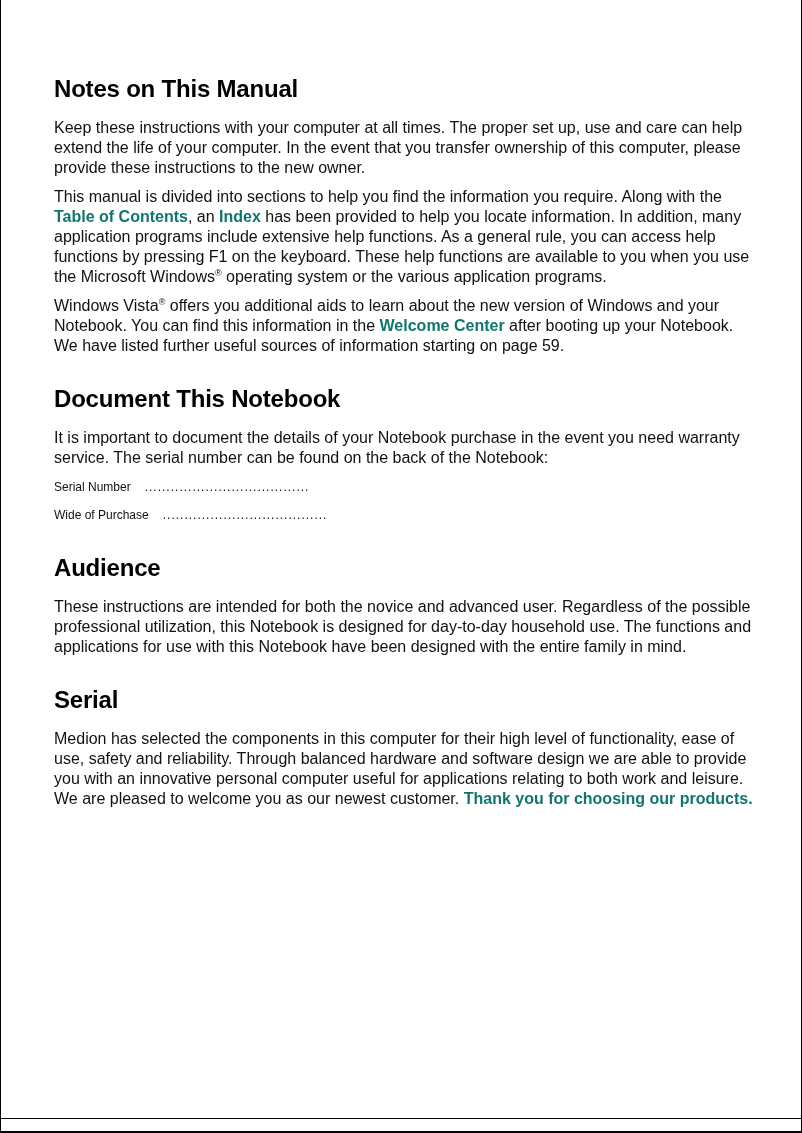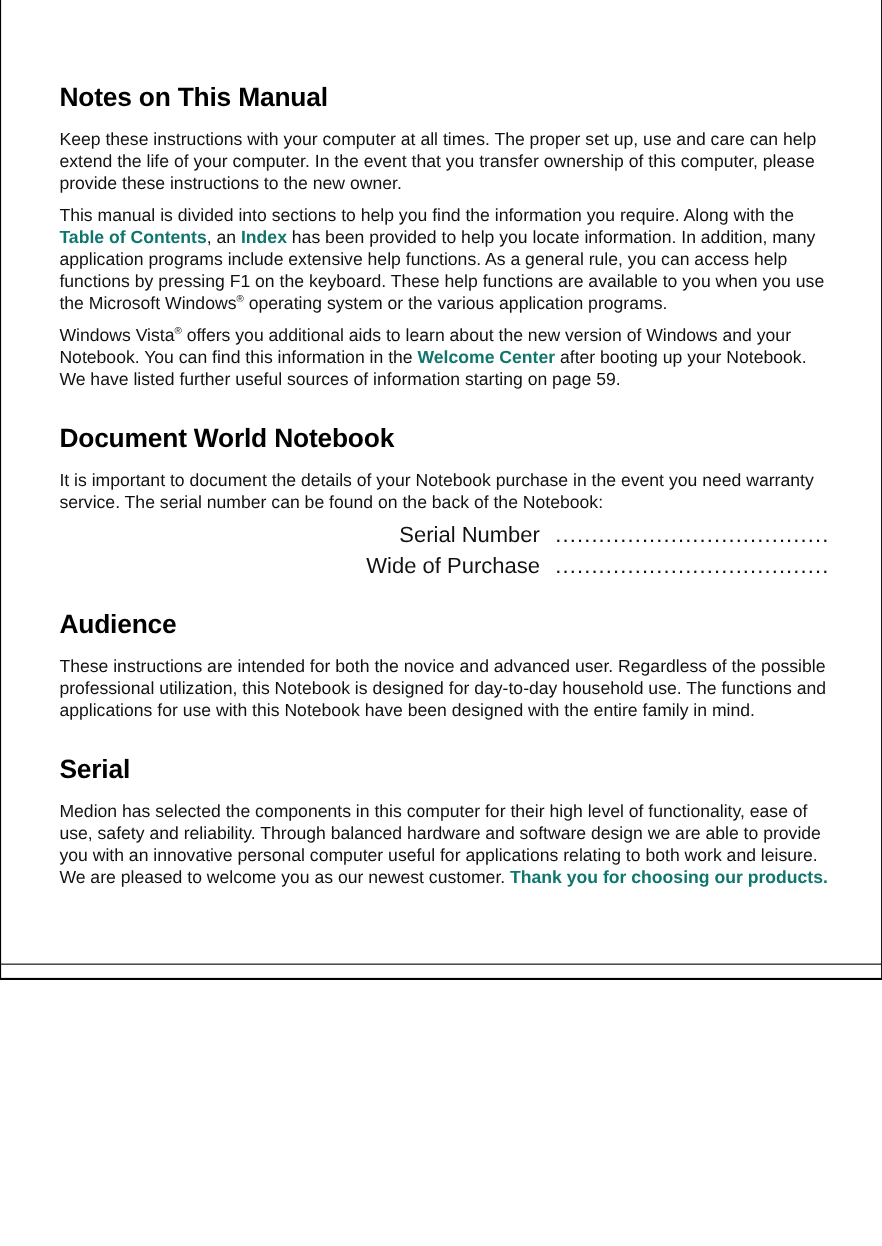--- a/index.html
+++ b/index.html
@@ -3,21 +3,21 @@
 <meta charset="utf-8">
 <style>
   html, body {
     margin: 0;
     padding: 0;
     background: #ffffff;
   }
   .page {
     position: relative;
     width: 802px;
-    height: 891px;
+    height: 1133px;
     box-sizing: border-box;
     background: #ffffff;
     border-left: 1px solid #000000;
     border-right: 1px solid #000000;
     border-bottom: 2px solid #000000;
     font-family: "Liberation Sans", "DejaVu Sans", sans-serif;
     color: #111111;
     overflow: hidden;
   }
   .content {
@@ -42,24 +42,23 @@
     color: #111111;
   }
   .reg {
     font-size: 9px;
     vertical-align: super;
     line-height: 0;
   }
   strong { font-weight: bold; color: #0f766e; }
   .fields { margin-top: 6px; }
   .field-row {
-    font-size: 20px;
+    font-size: 12px;
     line-height: 20px;
     margin: 0 0 8px 0;
-    text-align: right;
   }
   .field-dots {
     margin-left: 14px;
     letter-spacing: 1px;
   }
   .footer-rule {
     position: absolute;
     left: 0;
     right: 0;
     bottom: 12px;
@@ -74,21 +73,21 @@
   <div class="content">
 
     <div class="section">
       <h2 class="section-heading">Notes on This Manual</h2>
       <p class="body-text">Keep these instructions with your computer at all times. The proper set up, use and care can help extend the life of your computer. In the event that you transfer ownership of this computer, please provide these instructions to the new owner.</p>
       <p class="body-text"><span>This manual is divided into sections to help you find the information you require. Along with the </span><strong>Table of Contents</strong><span>, an </span><strong>Index</strong><span> has been provided to help you locate information. In addition, many application programs include extensive help functions.  As a general rule, you can access help functions by pressing F1 on the keyboard. These help functions are available to you when you use the Microsoft Windows</span><sup class="reg">®</sup><span> operating system or the various application programs.</span></p>
       <p class="body-text"><span>Windows Vista</span><sup class="reg">®</sup><span> offers you additional aids to learn about the new version of Windows and your Notebook. You can find this information in the </span><strong>Welcome Center</strong><span> after booting up your Notebook. We have listed further useful sources of information starting on page 59.</span></p>
     </div>
 
     <div class="section">
-      <h2 class="section-heading">Document World Notebook</h2>
+      <h2 class="section-heading">Document This Notebook</h2>
       <p class="body-text">It is important to document the details of your Notebook purchase in the event you need warranty service. The serial number can be found on the back of the Notebook:</p>
       <div class="fields">
         <div class="field-row"><span class="field-label">Serial Number</span><span class="field-dots">......................................</span></div>
         <div class="field-row"><span class="field-label">Wide of Purchase</span><span class="field-dots">......................................</span></div>
       </div>
     </div>
 
     <div class="section">
       <h2 class="section-heading">Audience</h2>
       <p class="body-text">These instructions are intended for both the novice and advanced user. Regardless of the possible professional utilization, this Notebook is designed for day-to-day household use. The functions and applications for use with this Notebook have been designed with the entire family in mind.</p>

